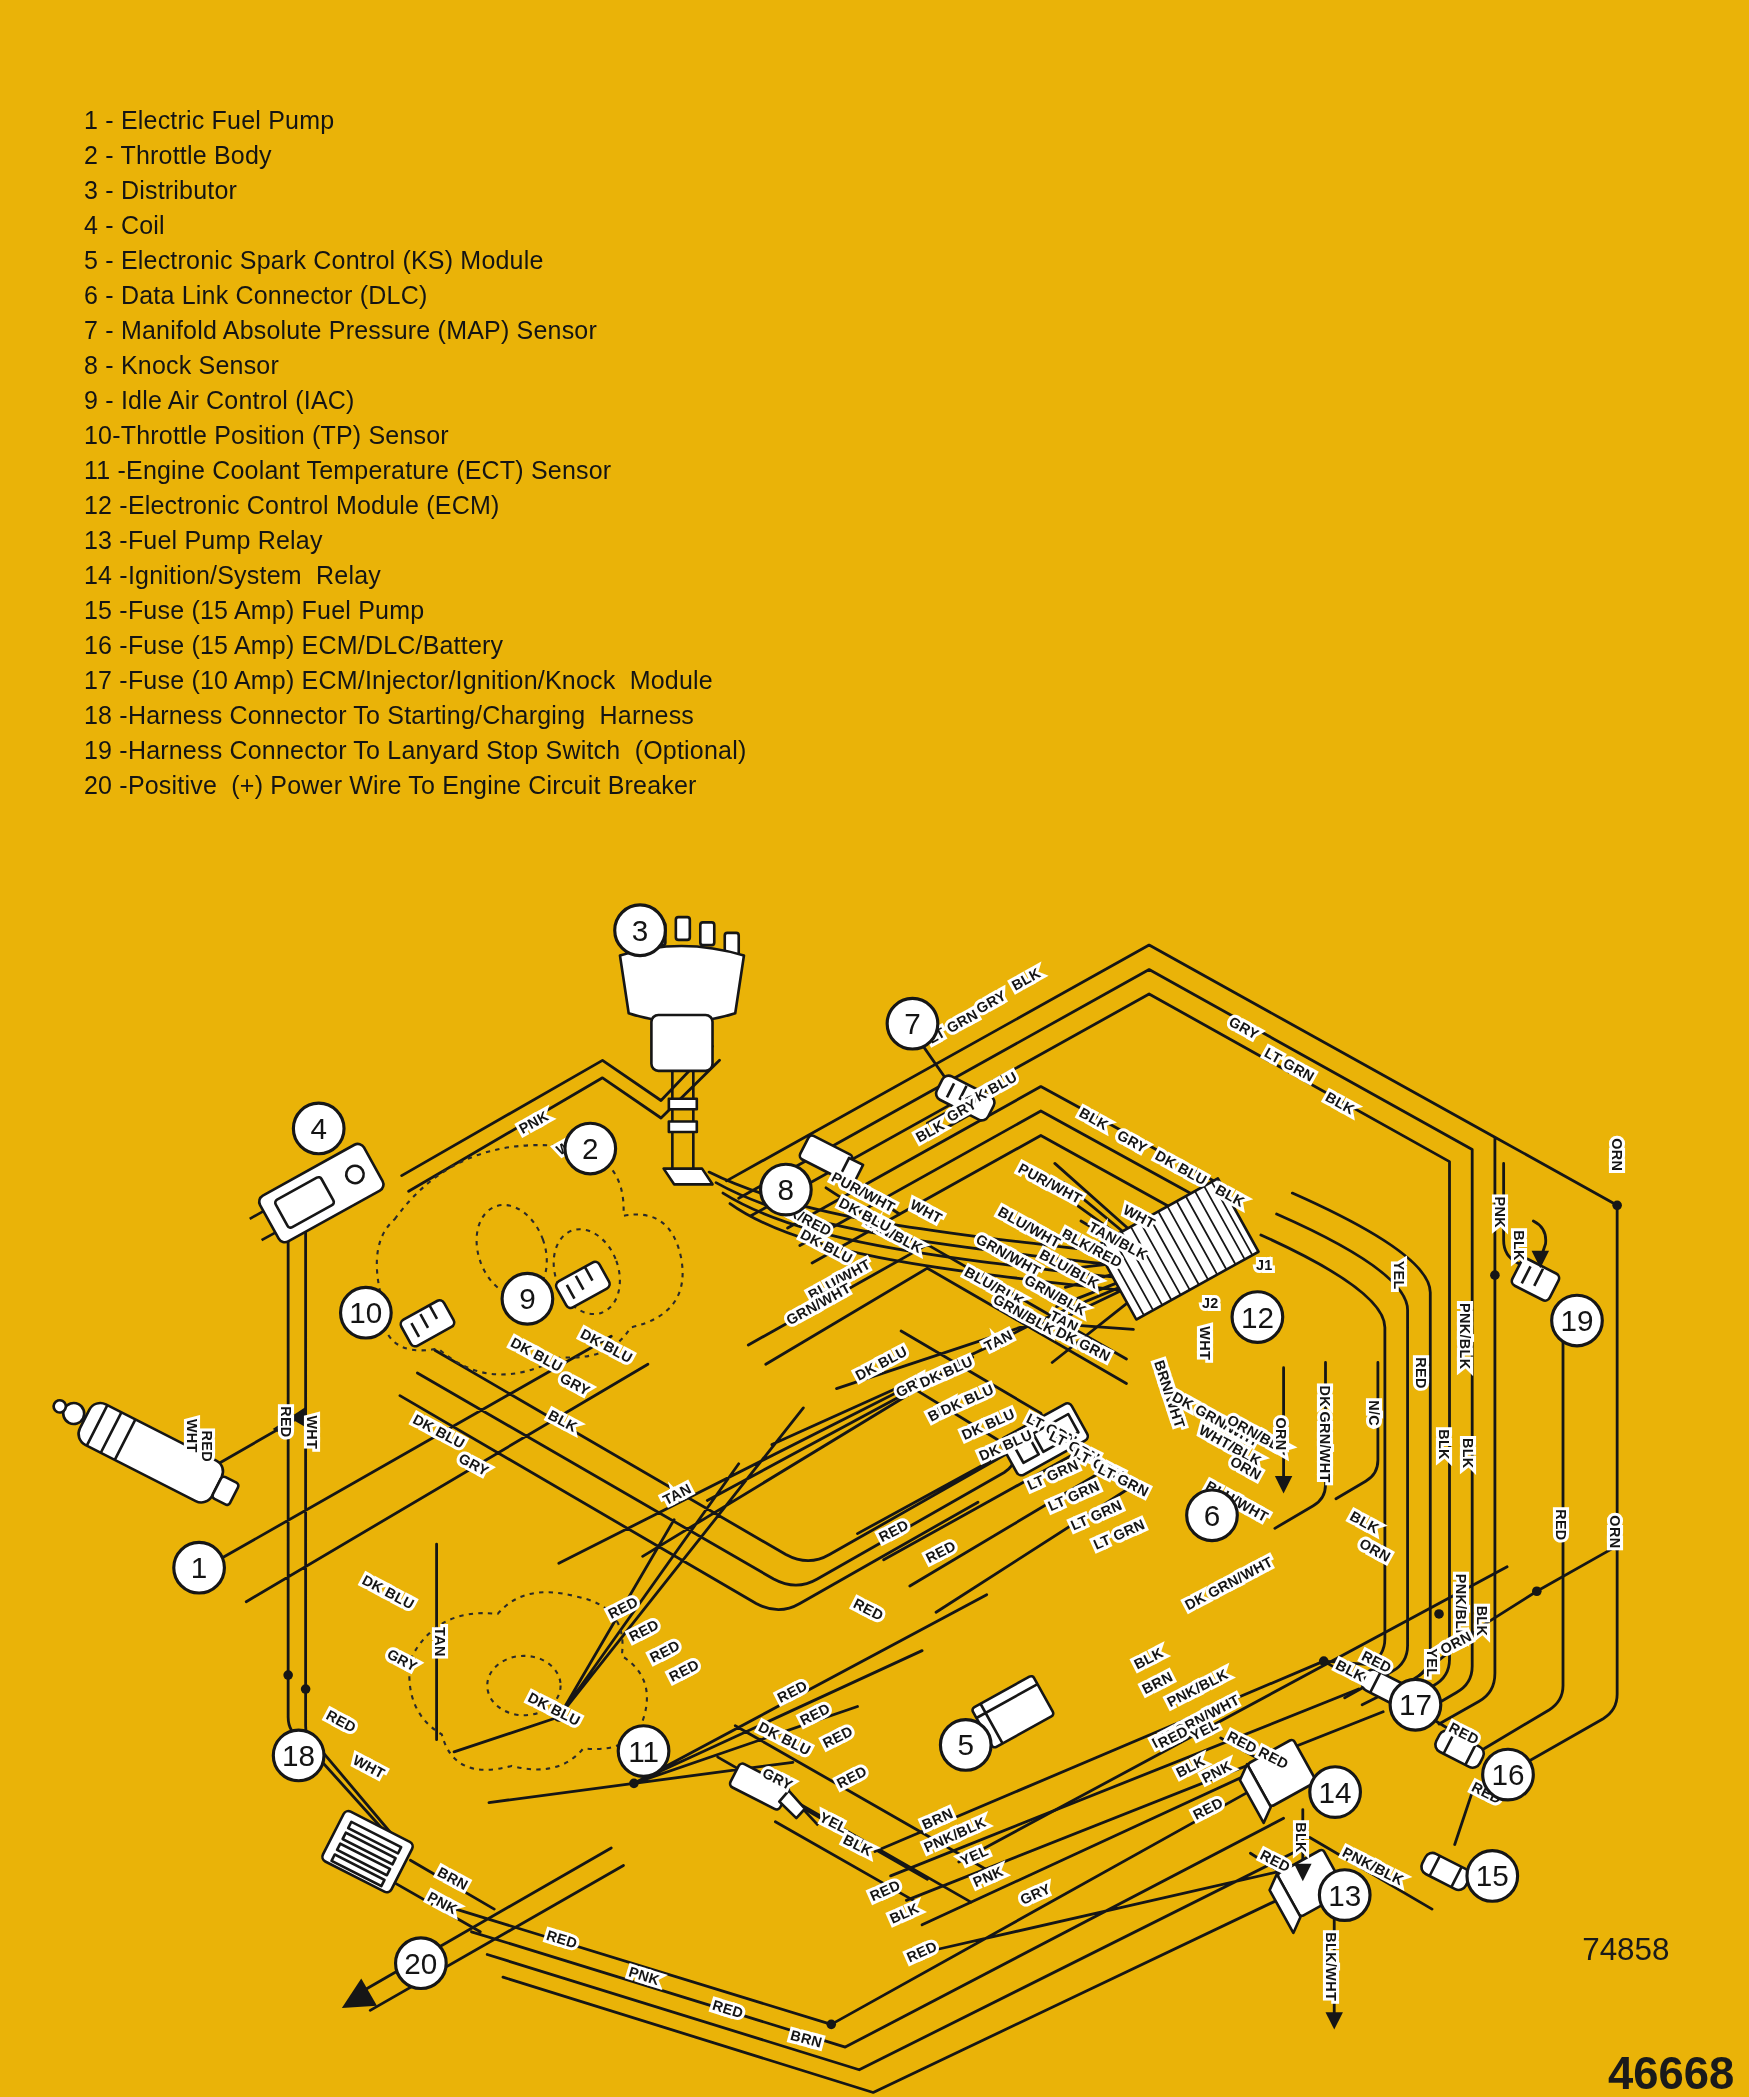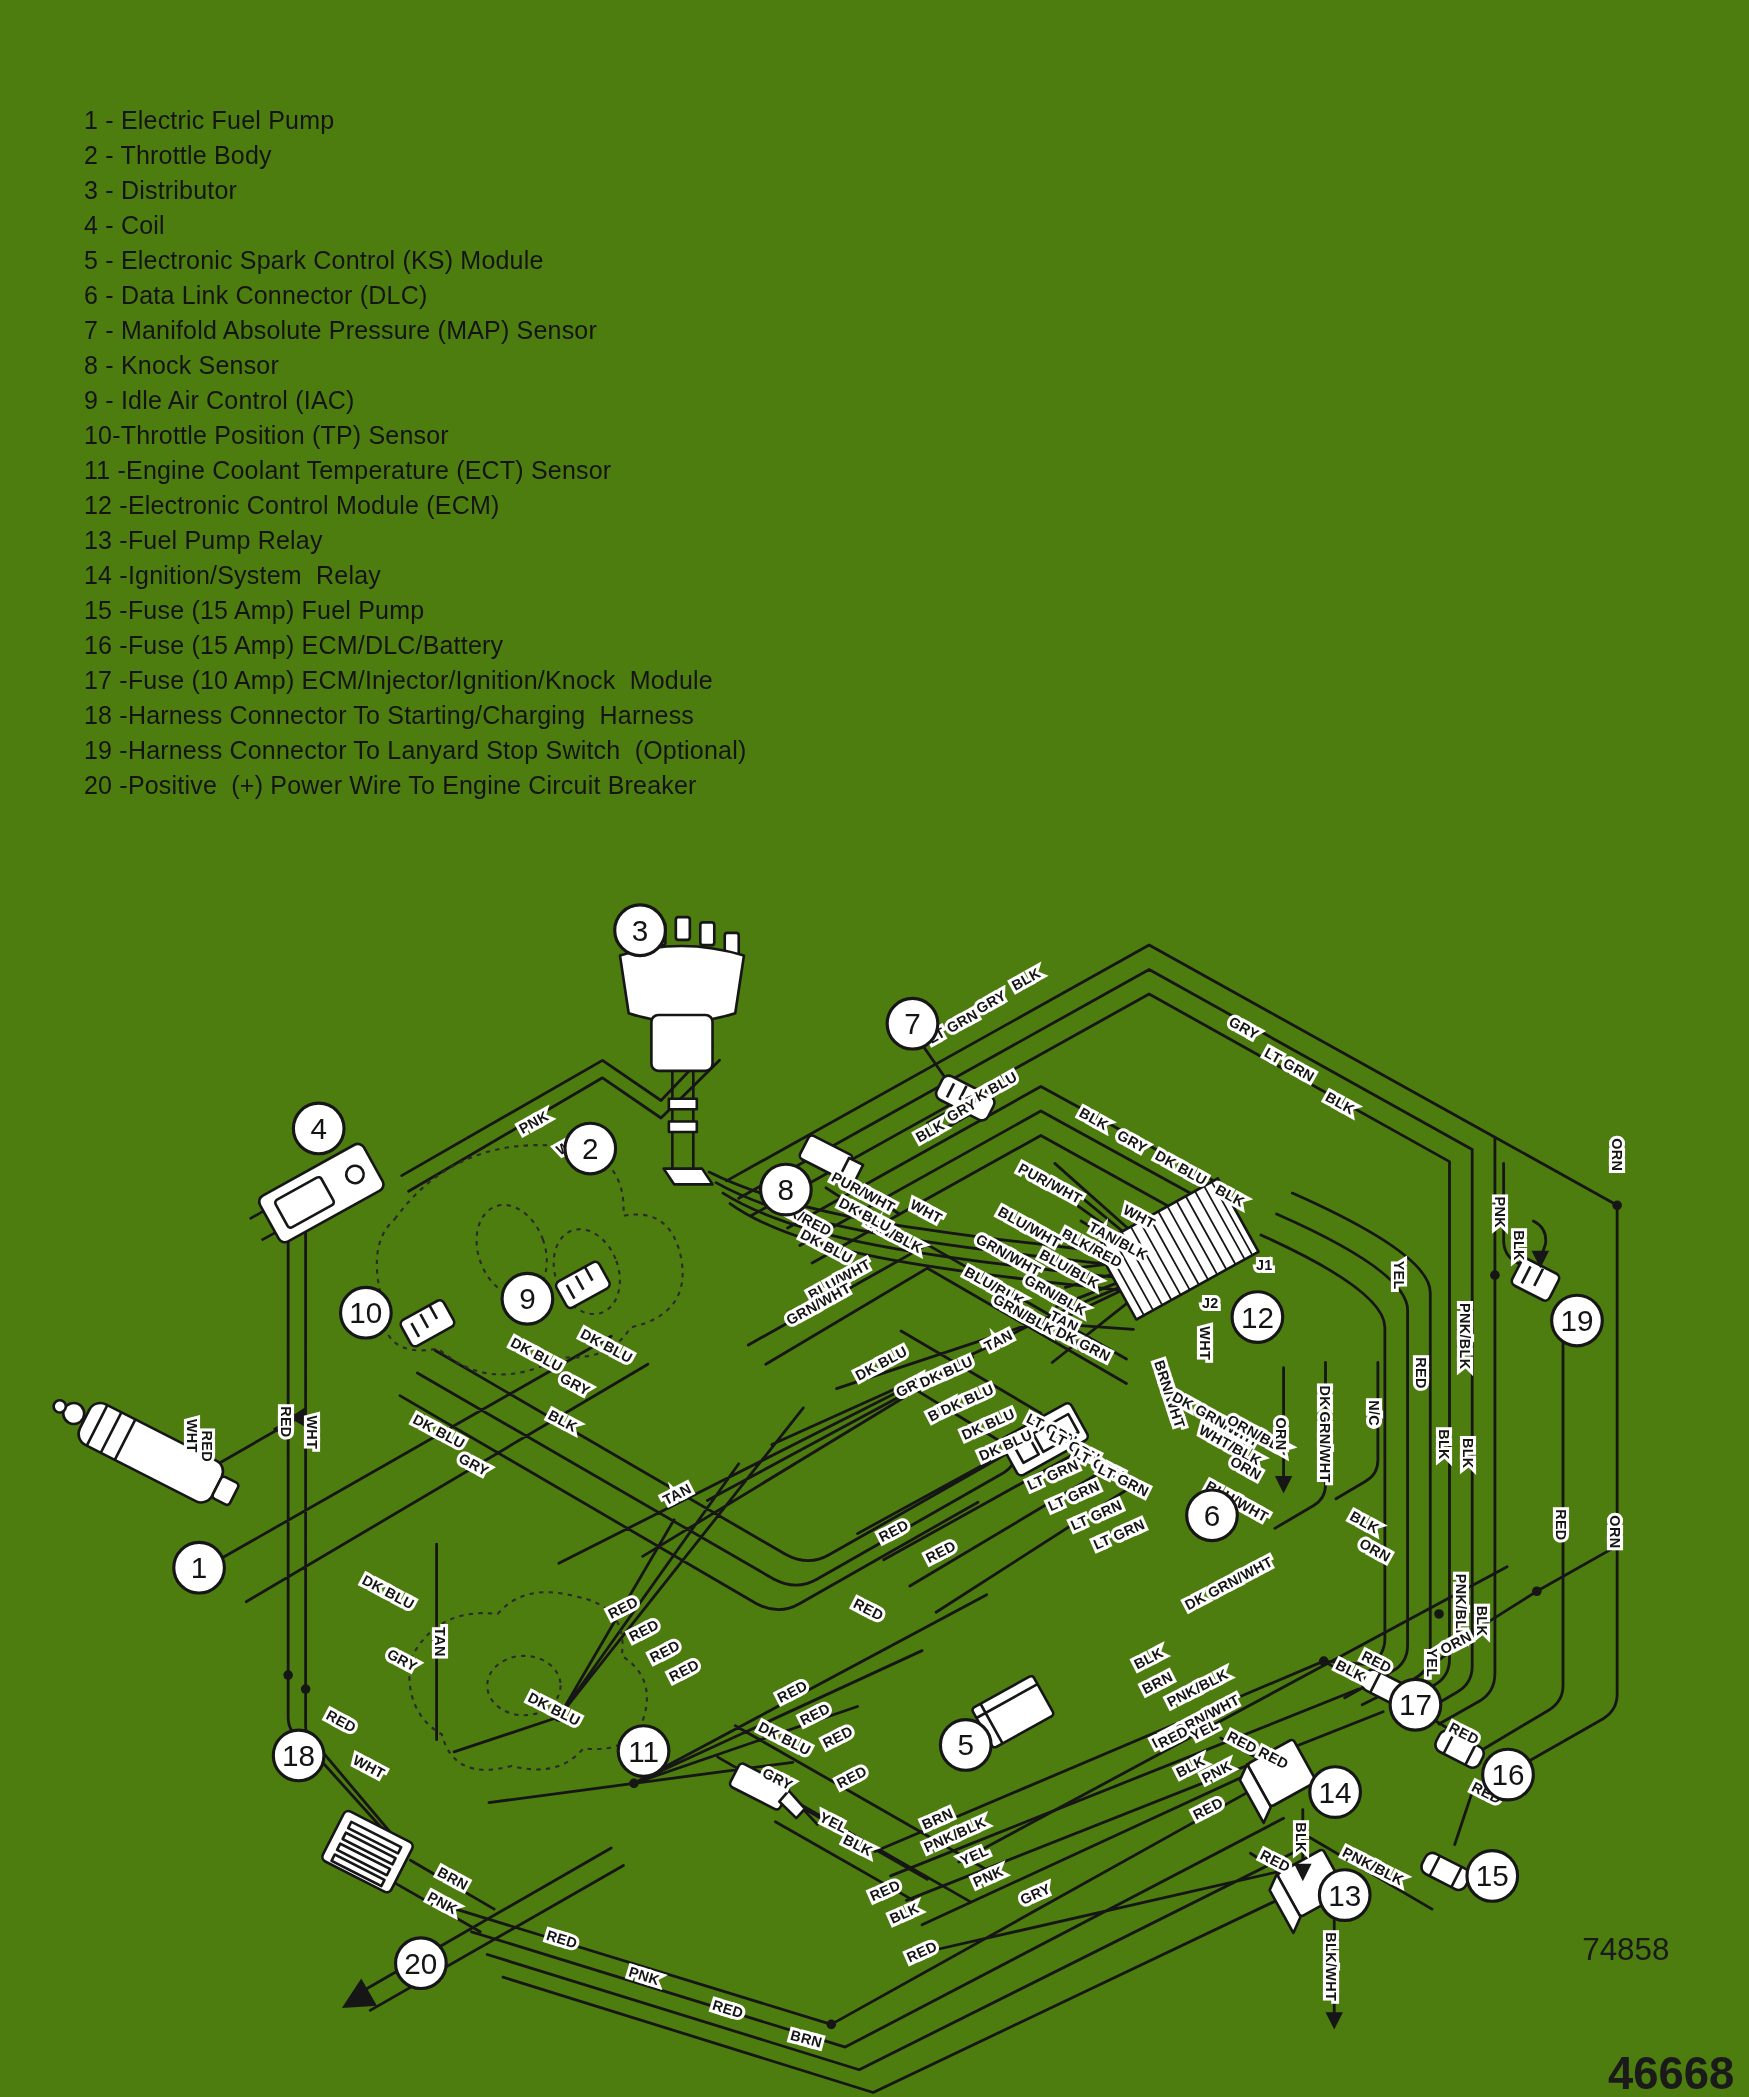--- a/index.html
+++ b/index.html
@@ -1,16 +1,16 @@
 <!DOCTYPE html>
 <html style="font-size:14px"><head>
 <meta charset="utf-8">
 <style>
   html,body{margin:0;padding:0;background:#e8e8e8;}
-  .page{position:relative;width:1749px;height:2098px;background:#4d7c0f;overflow:hidden;
+  .page{position:relative;width:1749px;height:2098px;background:#eab308;overflow:hidden;
         font-family:"Liberation Sans",sans-serif;color:#111;}
   .legend{position:absolute;left:84px;top:103px;font-size:25px;line-height:35px;
           letter-spacing:0.2px;color:#141414;white-space:pre;}
   .legend .legend-line{height:35px;}
   svg text{font-family:"Liberation Sans",sans-serif;}
   .wl{font-size:16.5px;font-weight:bold;fill:#141414;stroke:#ffffff;stroke-width:7px;
       paint-order:stroke;text-anchor:middle;letter-spacing:.4px;}
   .callout-num{font-size:34px;fill:#141414;text-anchor:middle;}
   .refnum{fill:#1a1a1a;}
 </style>

